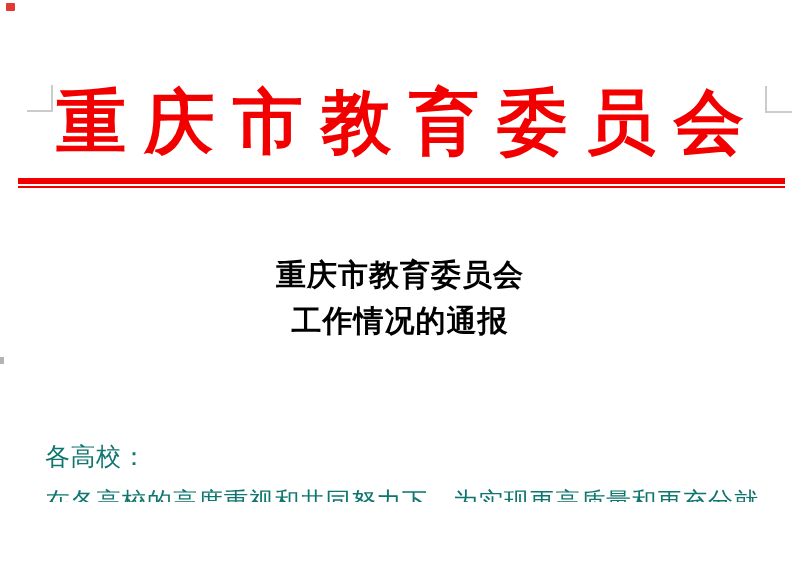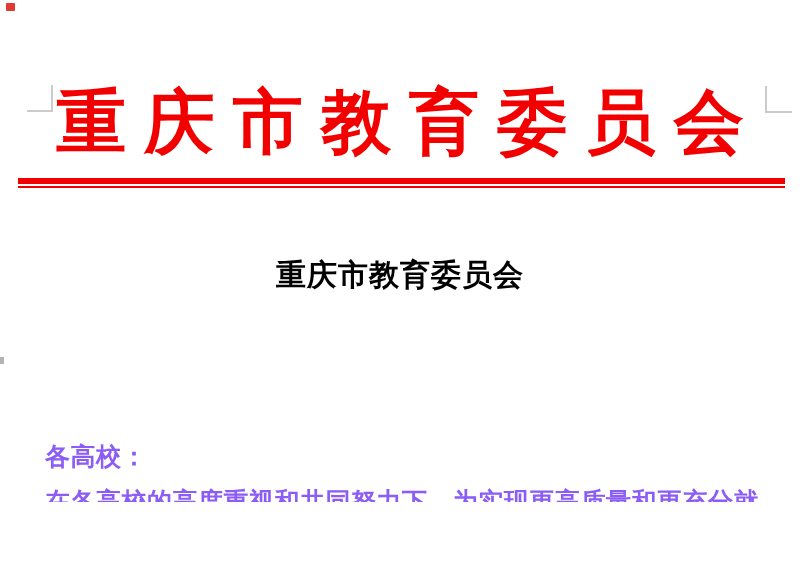--- a/index.html
+++ b/index.html
@@ -107,24 +107,24 @@
     color: #000000;
     letter-spacing: 1px;
   }
 
   
   .doc-body {
     position: absolute;
     left: 45px;
     top: 434px;
     width: 718px;
-    font-weight: 700;
+    font-weight: 400;
     font-size: 25px;
     line-height: 45px;
-    color: #8b5cf6;
+    color: #0f766e;
     letter-spacing: 0.5px;
   }
   .doc-body .indent {
     padding-left: 33px;
   }
   .doc-body .line {
     white-space: nowrap;
   }
 </style>
 </head>
@@ -141,20 +141,21 @@
   <div class="letterhead">重庆市教育委员会</div>
 
   <div class="red-rule">
     <div class="thick"></div>
     <div class="gap"></div>
     <div class="thin"></div>
   </div>
 
   <div class="doc-title">
     <div class="line">重庆市教育委员会</div>
+    <div class="line">工作情况的通报</div>
   </div>
 
   <div class="doc-body">
     <div class="line">各高校：</div>
     <div class="line">在各高校的高度重视和共同努力下，为实现更高质量和更充分就</div>
   </div>
 
 </div>
 
 </body></html>

